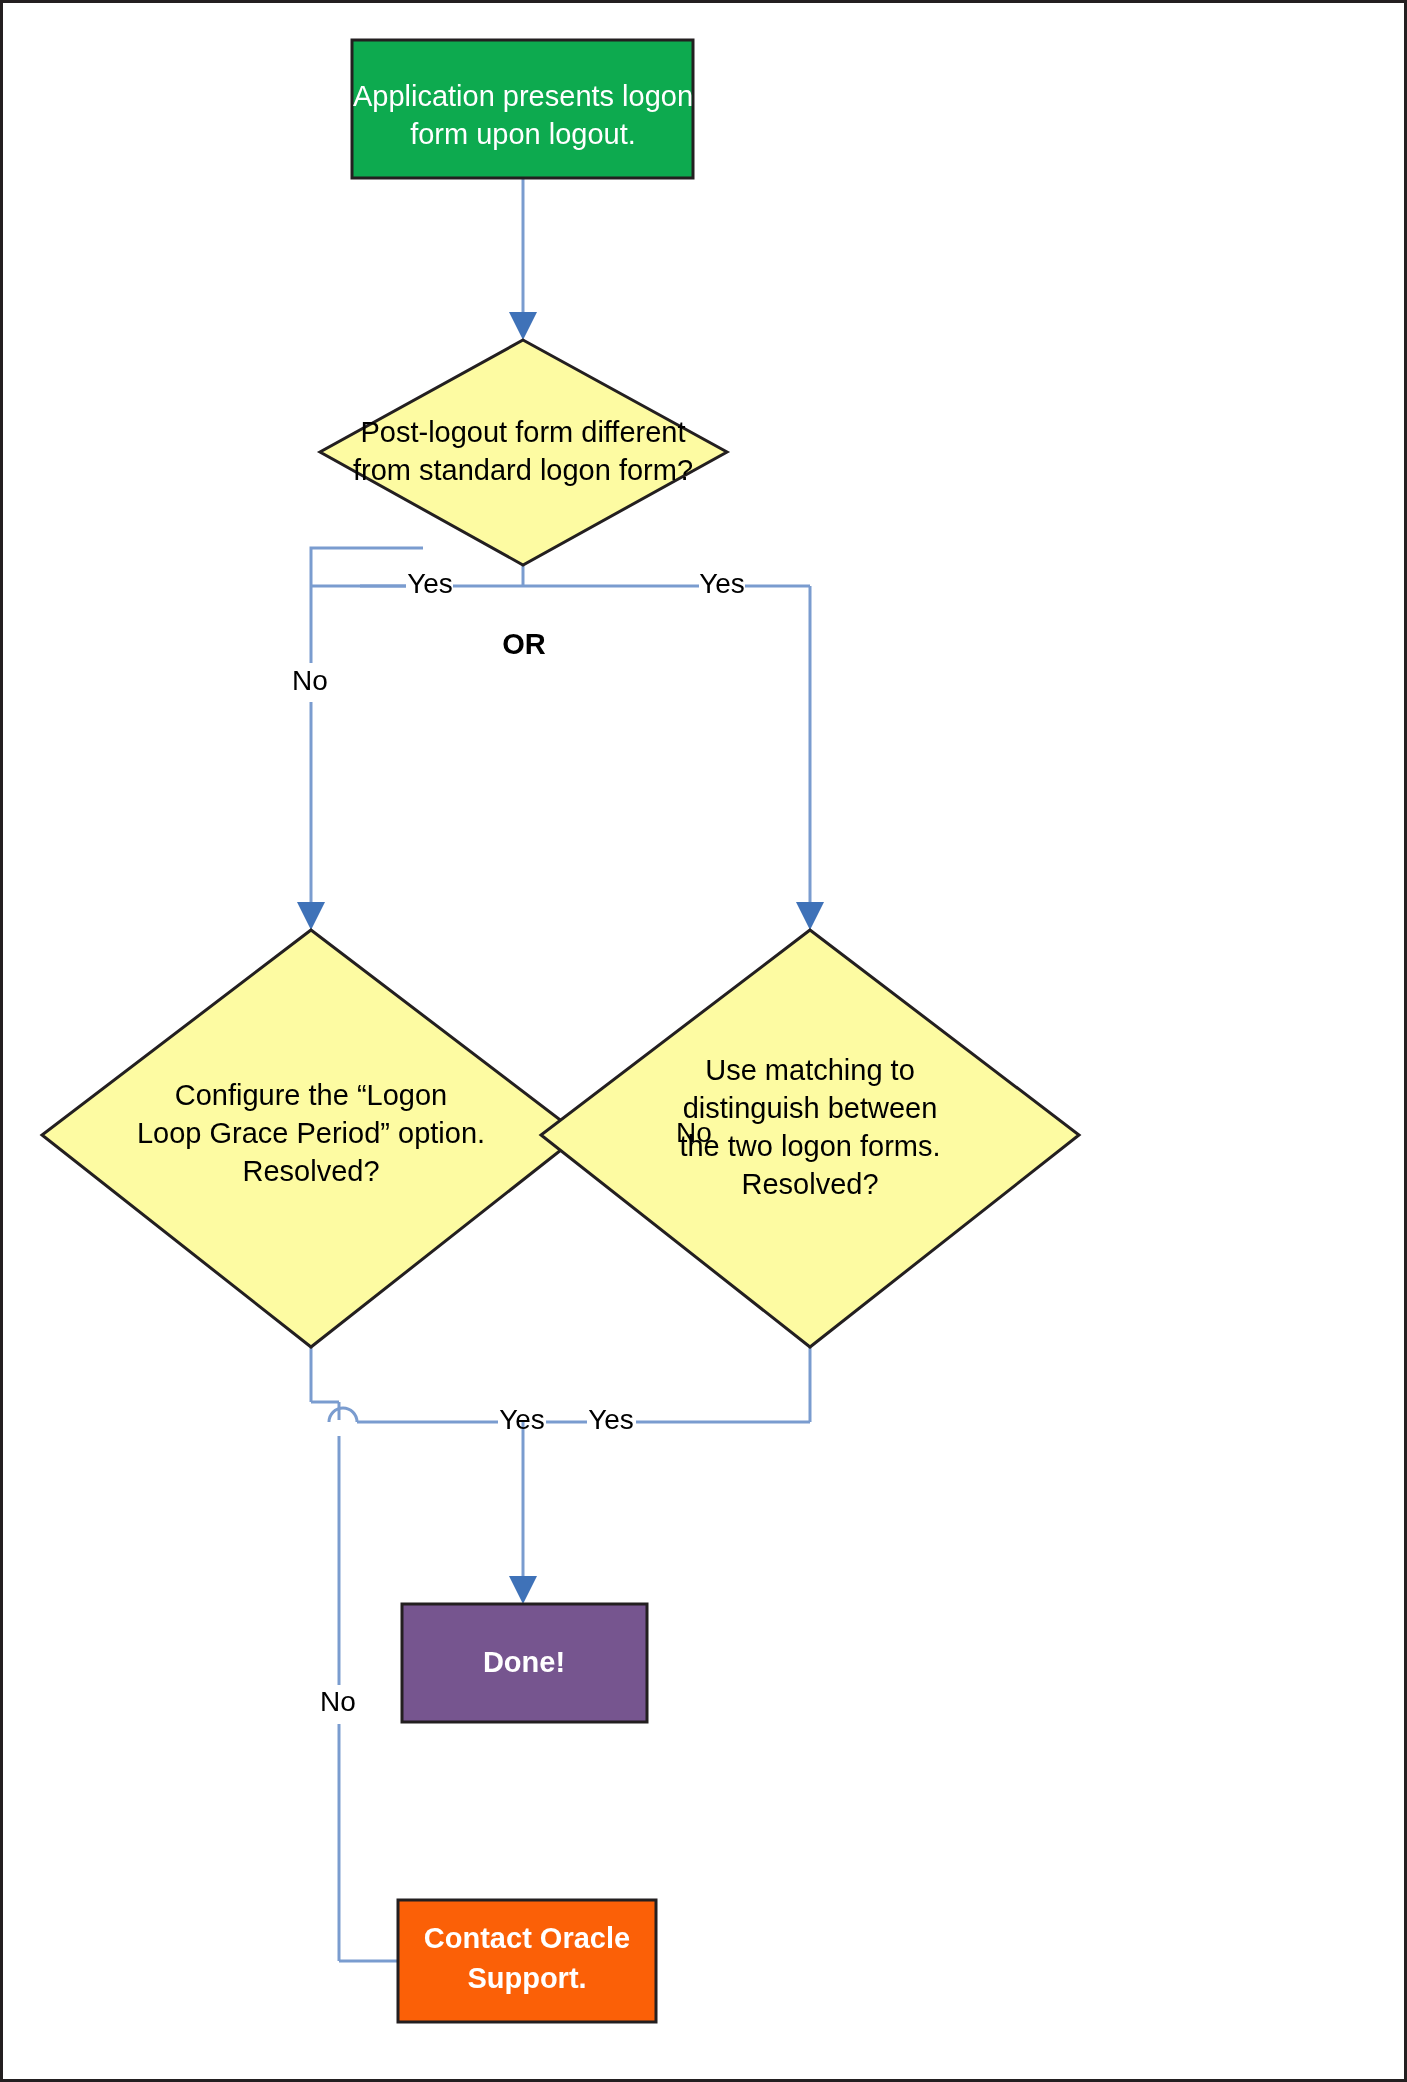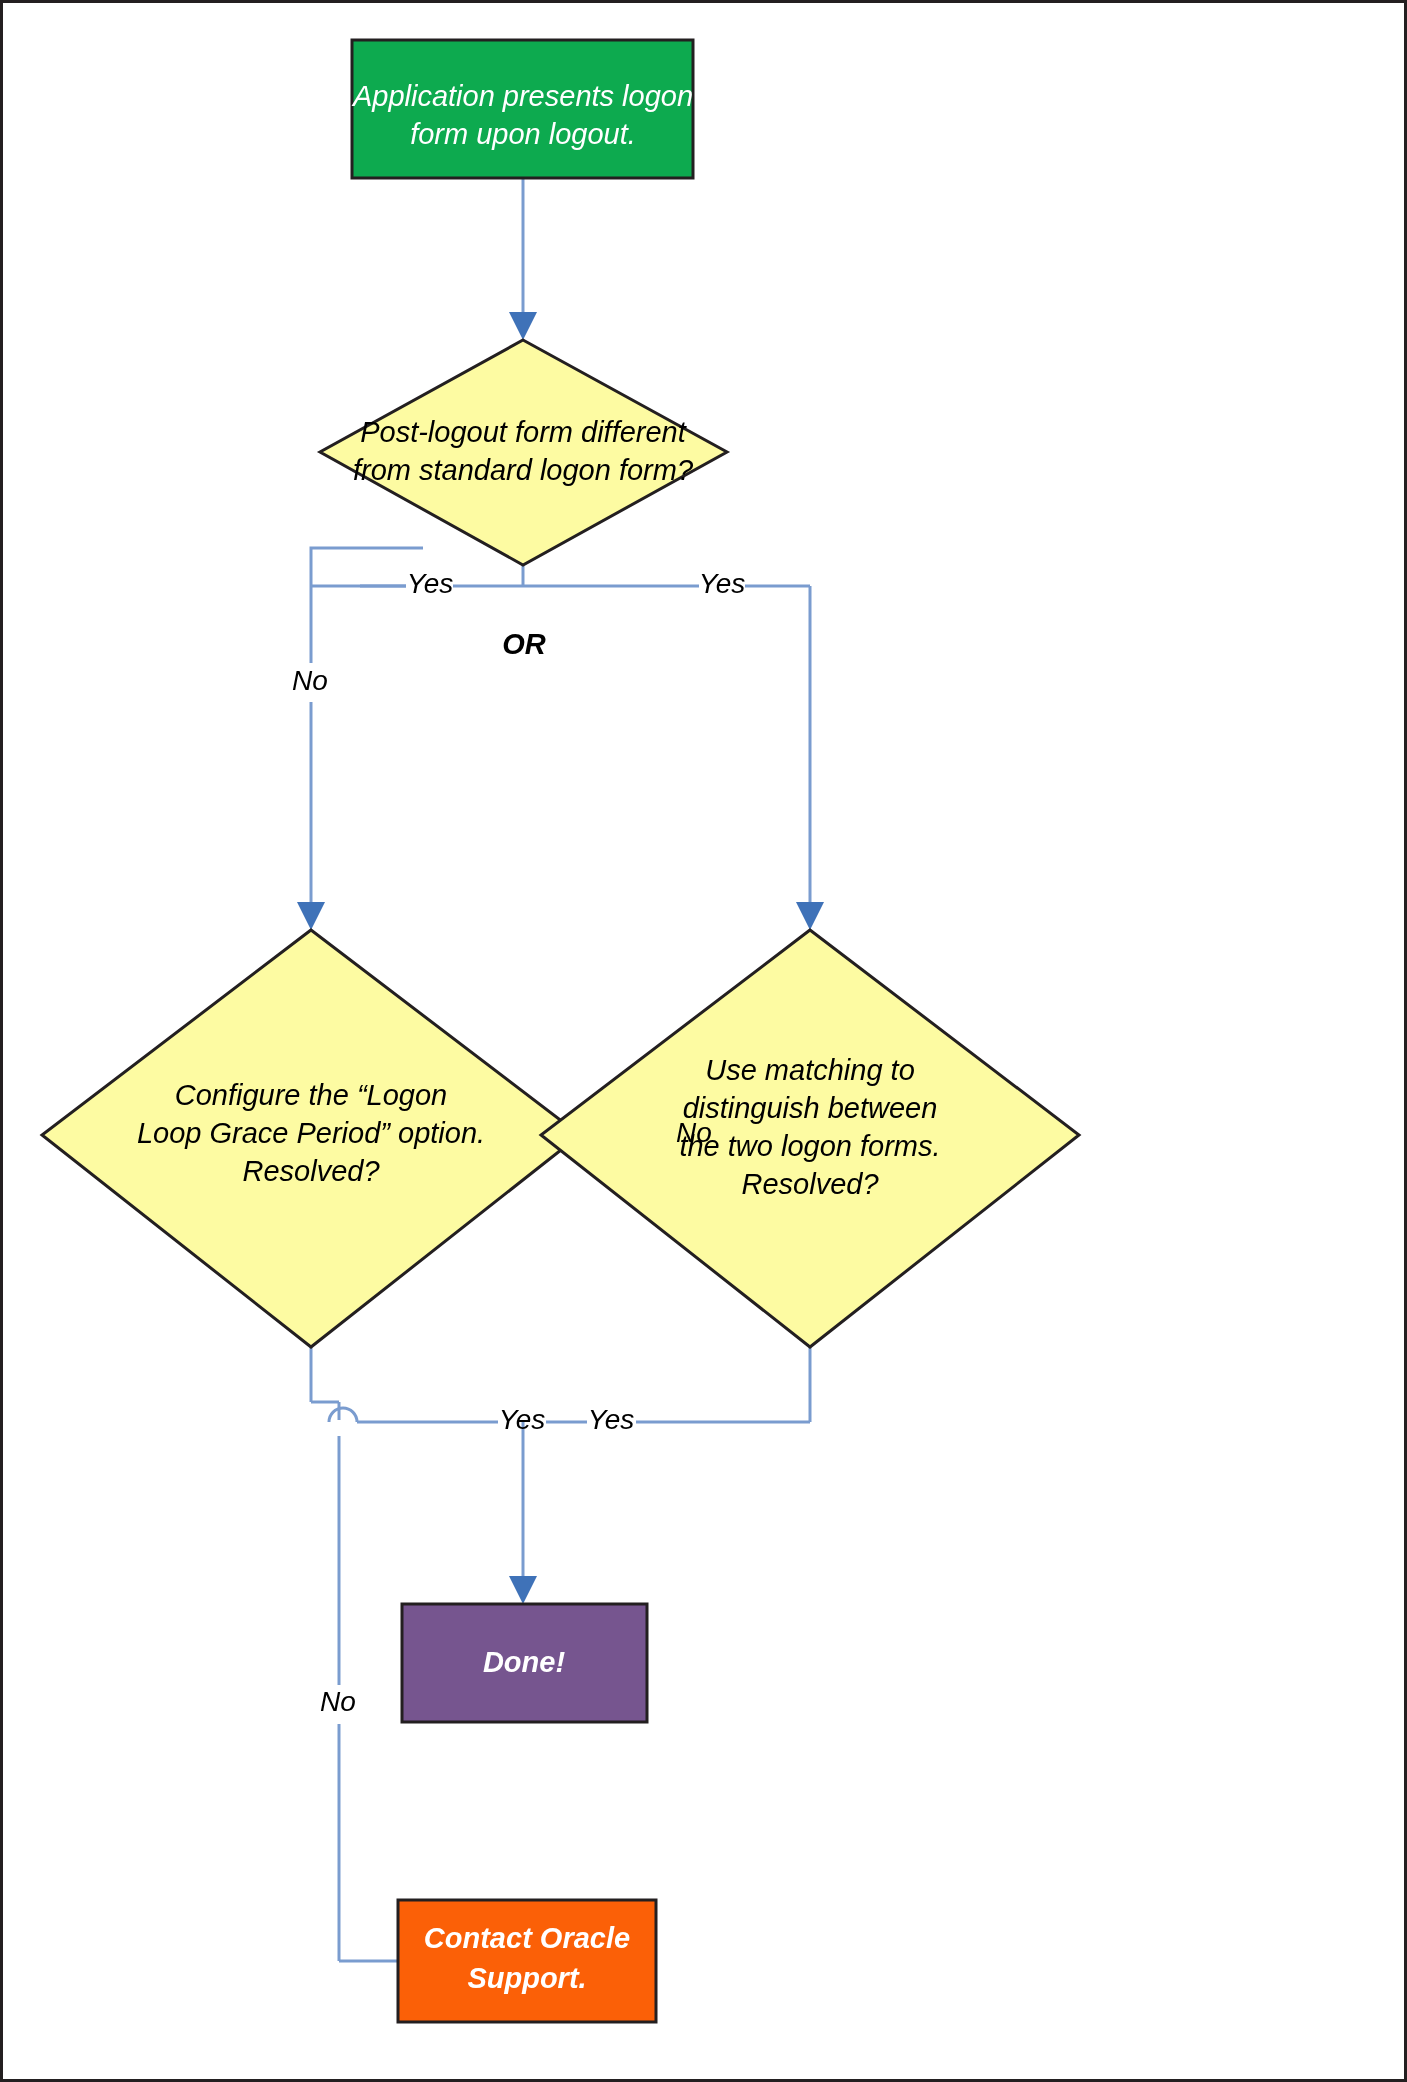--- a/index.html
+++ b/index.html
@@ -9,21 +9,20 @@
   }
   body {
     font-family: "Liberation Sans", sans-serif;
   }
   #page {
     position: relative;
     width: 1407px;
     height: 2082px;
     background: #ffffff;
     box-sizing: border-box;
-    font-style: italic;
   }
   #frame {
     position: absolute;
     left: 0;
     top: 0;
     width: 1407px;
     height: 2082px;
     border: 3px solid #231f20;
     box-sizing: border-box;
     background: #ffffff;

